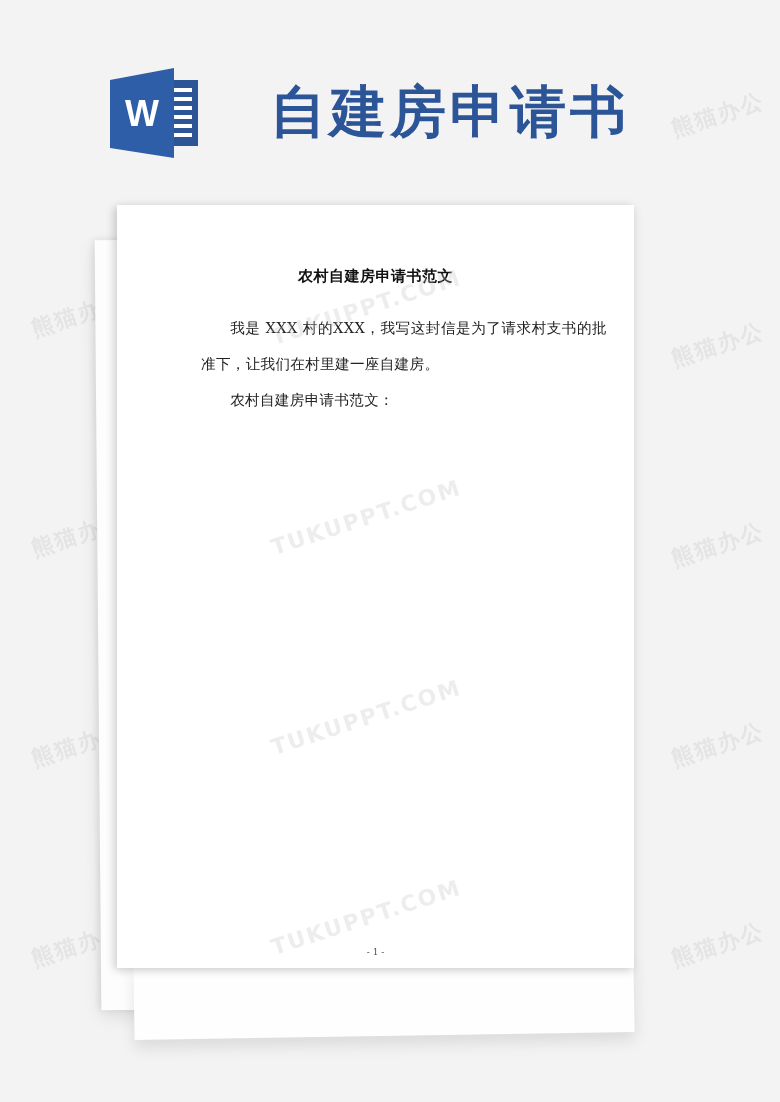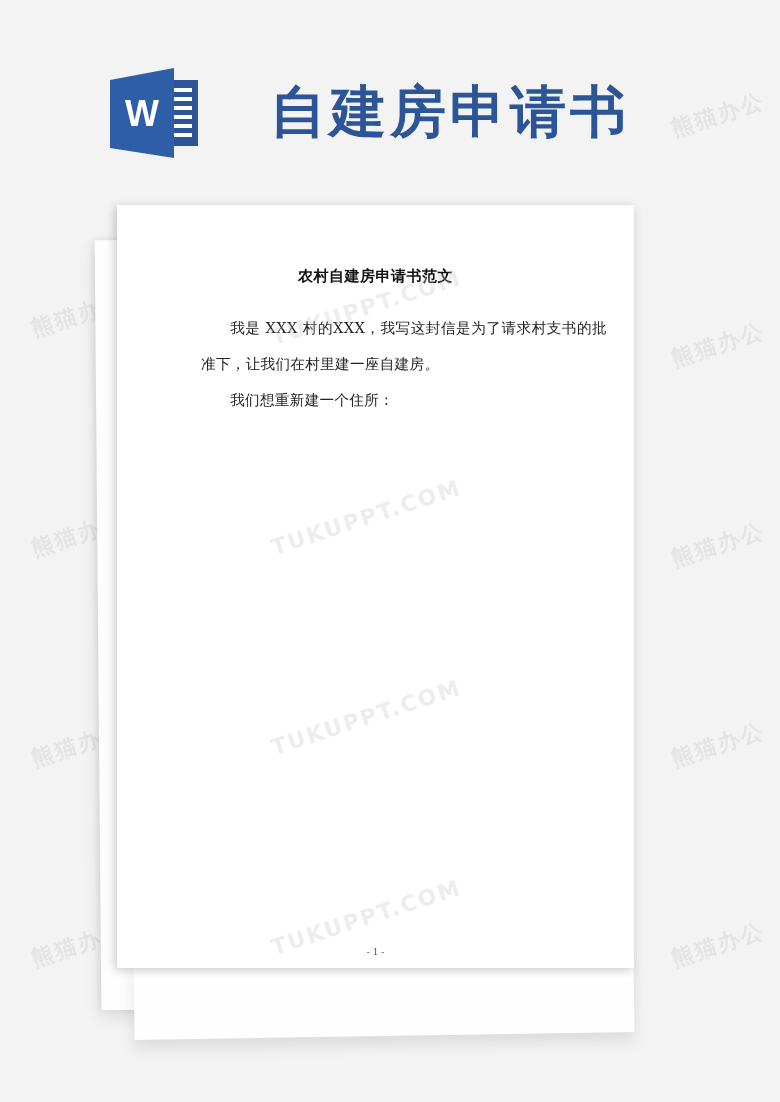--- a/index.html
+++ b/index.html
@@ -87,20 +87,20 @@
   <div class="header-title">自建房申请书</div>
 </div>
 
 <div class="paper-back"></div>
 <div class="paper-back2"></div>
 
 <div class="page">
   <div class="doc-title">农村自建房申请书范文</div>
   <div class="body-text">
     <p>我是 XXX 村的XXX，我写这封信是为了请求村支书的批准下，让我们在村里建一座自建房。</p>
-    <p>我们想重新建一个住所：</p>
+    <p>农村自建房申请书范文：</p>
   </div>
   <div class="page-number">- 1 -</div>
   <div class="watermark" style="left:150px;top:90px;">TUKUPPT.COM</div>
   <div class="watermark" style="left:150px;top:300px;">TUKUPPT.COM</div>
   <div class="watermark" style="left:150px;top:500px;">TUKUPPT.COM</div>
   <div class="watermark" style="left:150px;top:700px;">TUKUPPT.COM</div>
 </div>
 
 </body></html>

